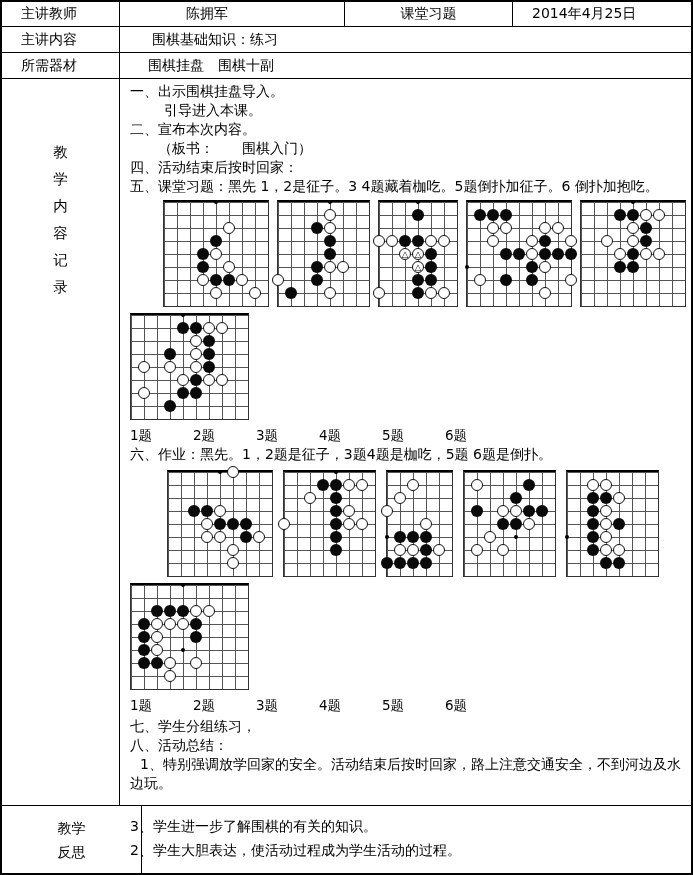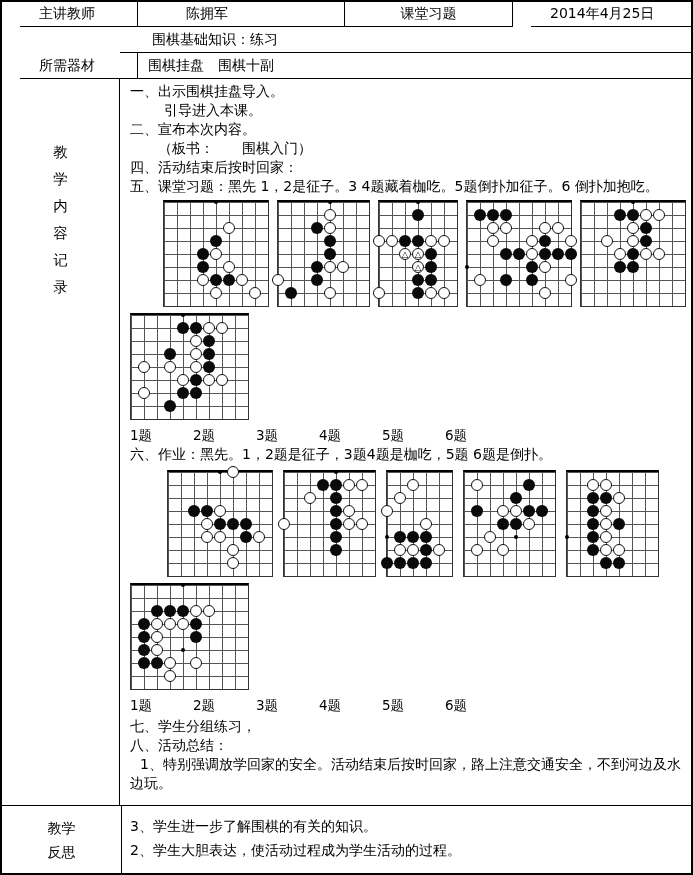--- a/index.html
+++ b/index.html
@@ -8,21 +8,21 @@
     border:2px solid #000;box-sizing:border-box;
     font-family:"DejaVu Sans",sans-serif;font-size:14px;color:#000;
   }
   .cell{
     position:absolute;box-sizing:border-box;
     border-right:1px solid #000;border-bottom:1px solid #000;
     display:flex;align-items:center;overflow:hidden;
   }
   .cell.noR{border-right:none;}
   .cell.noB{border-bottom:none;}
-  .padL{padding-left:19px;margin-left:18px;}
+  .padL{padding-left:19px;}
   .ctr{justify-content:center;}
   .cell.block{display:block;align-items:flex-start;}
   .vlabel{flex-direction:column;justify-content:flex-start;}
   .vlabel .vchar{line-height:27px;font-size:14.5px;}
   .content{padding:3px 4px 0 10px;line-height:19px;}
   .tline{white-space:pre-wrap;}
   .ind1{padding-left:34px;}
   .ind2{padding-left:28px;}
   .wrap{text-indent:10px;}
   .brow{display:flex;align-items:flex-start;}
@@ -65,20 +65,23 @@
   <div class="cell" style="left:118px;top:0;width:225px;height:25px;padding-left:66px;">
     <span>陈拥军</span>
   </div>
   <div class="cell ctr" style="left:343px;top:0;width:168px;height:25px;">
     <span>课堂习题</span>
   </div>
   <div class="cell padL noR" style="left:511px;top:0;width:178px;height:25px;">
     <span>2014年4月25日</span>
   </div>
 
+  <div class="cell padL" style="left:0;top:25px;width:118px;height:26px;">
+    <span>主讲内容</span>
+  </div>
   <div class="cell noR" style="left:118px;top:25px;width:571px;height:26px;padding-left:32px;">
     <span>围棋基础知识：练习</span>
   </div>
 
   <div class="cell padL" style="left:0;top:51px;width:118px;height:26px;">
     <span>所需器材</span>
   </div>
   <div class="cell noR" style="left:118px;top:51px;width:571px;height:26px;padding-left:28px;">
     <span>围棋挂盘　围棋十副</span>
   </div>
@@ -352,21 +355,21 @@
 
     <div class="lblrow">
       <span>1题</span><span>2题</span><span>3题</span><span>4题</span><span>5题</span><span>6题</span>
     </div>
 
     <div class="tline" style="margin-top:2px;">七、学生分组练习，</div>
     <div class="tline">八、活动总结：</div>
     <div class="tline wrap">1、特别强调放学回家的安全。活动结束后按时回家，路上注意交通安全，不到河边及水边玩。</div>
   </div>
 
-  <div class="cell refl-label noB" style="left:0;top:804px;width:120px;height:67px;align-items:center;text-align:right;">
+  <div class="cell refl-label noB" style="left:0;top:804px;width:140px;height:67px;align-items:center;text-align:right;">
     <div>教学</div>
     <div>反思</div>
   </div>
   <div class="cell refl noR noB" style="left:118px;top:804px;width:571px;height:67px;">
     <div>3、学生进一步了解围棋的有关的知识。</div>
     <div>2、学生大胆表达，使活动过程成为学生活动的过程。</div>
   </div>
 
 </div>
 

